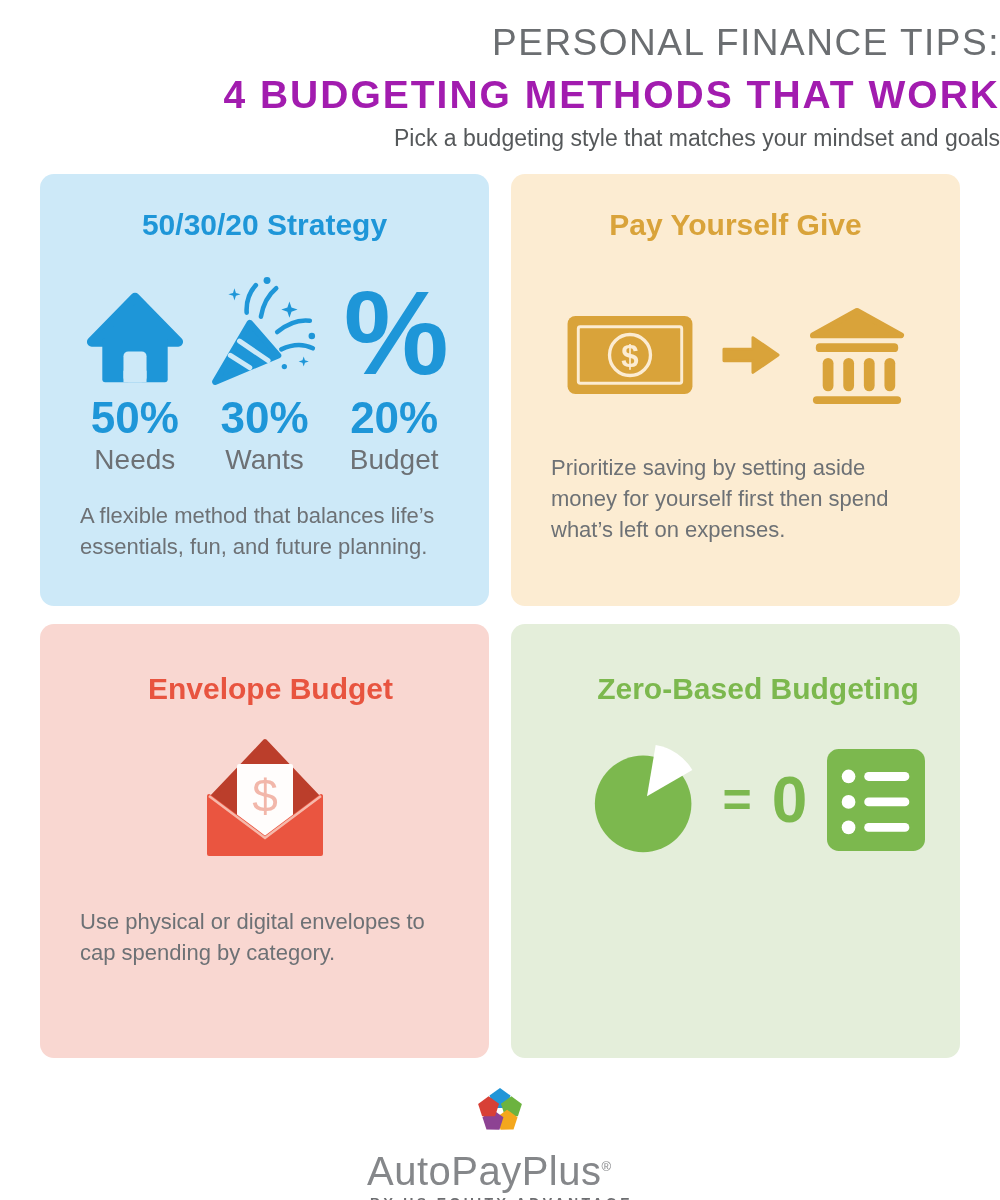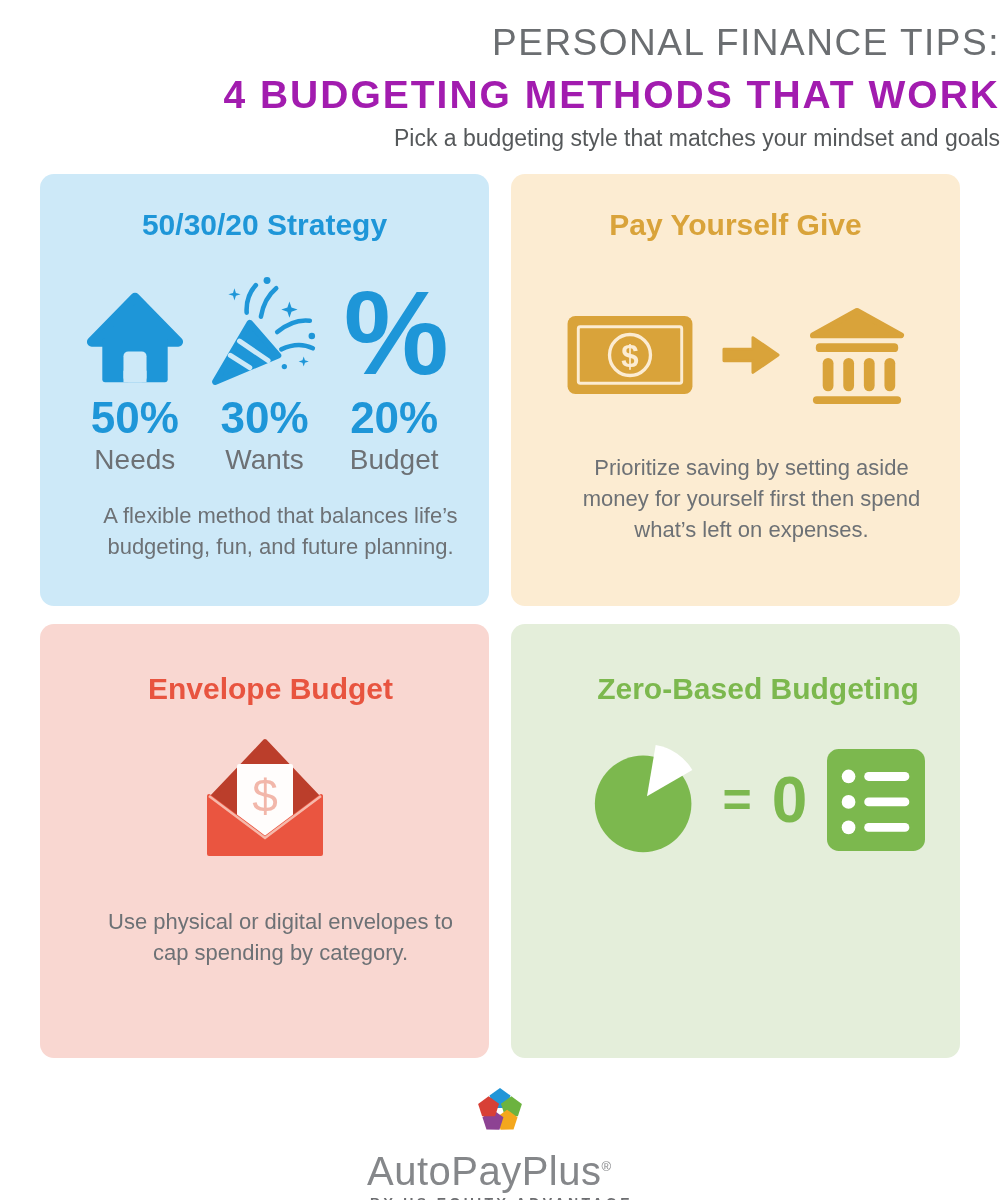--- a/index.html
+++ b/index.html
@@ -16,21 +16,21 @@
   .subtitle{font-size:23px;color:#55585a;margin-top:8px;}
   
   .grid{
     display:grid;grid-template-columns:1fr 1fr;grid-template-rows:432px 434px;
     column-gap:22px;row-gap:18px;padding:0 40px;margin-top:22px;
   }
   .card{border-radius:14px;overflow:hidden;}
   .card h2{margin:0;text-align:center;font-size:30px;font-weight:800;}
   .card p{
     font-size:22px;color:#6d7175;line-height:1.42;margin:0 8px 0 40px;
-    white-space:pre-line;text-align:center;
+    white-space:pre-line;text-align:left;
   }
   .card-blue{background:#cde9f8;}
   .card-blue h2{color:#1e96d8;margin-top:34px;}
   .card-gold{background:#fcecd2;}
   .card-gold h2{color:#d9a33a;margin-top:34px;}
   .card-red{background:#f9d7d1;}
   .card-red h2{color:#e8543f;margin-top:48px;padding-left:12px;}
   .card-green{background:#e4eeda;padding-left:45px;}
   .card-green h2{color:#7cb84e;margin-top:48px;}
   
@@ -109,21 +109,21 @@
       </div>
       <div class="stat">
         <div class="iconbox">
           <div class="percent-glyph">%</div>
         </div>
         <div class="stat-value">20%</div>
         <div class="stat-label">Budget</div>
       </div>
     </div>
     <p>A flexible method that balances life’s
-budgeting, fun, and future planning.</p>
+essentials, fun, and future planning.</p>
   </section>
 
   <section class="card card-gold">
     <h2>Pay Yourself Give</h2>
     <div class="iconrow">
       <svg width="128" height="80" viewBox="0 0 130 82">
         <rect x="1" y="1" width="128" height="80" rx="8" fill="#d9a33a"></rect>
         <rect x="12" y="12" width="106" height="58" rx="2" fill="none" stroke="#fcecd2" stroke-width="3"></rect>
         <circle cx="65" cy="41" r="21" fill="none" stroke="#fcecd2" stroke-width="3.4"></circle>
         <text x="65" y="53" font-size="32" font-weight="bold" fill="#fcecd2" text-anchor="middle" font-family="Liberation Sans, sans-serif">$</text>

